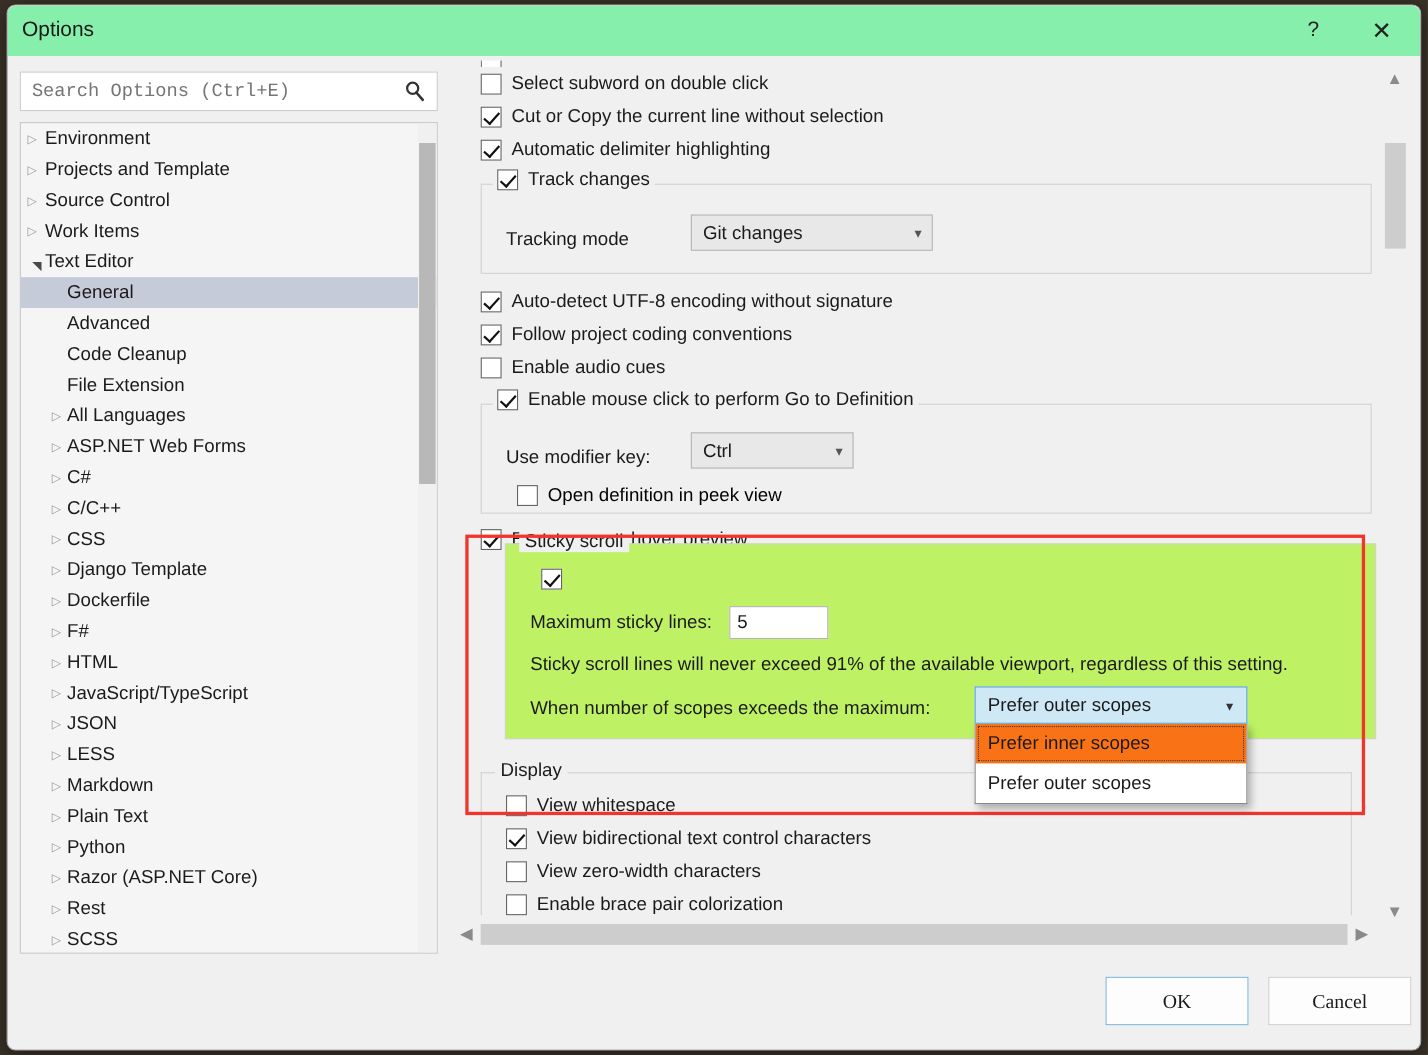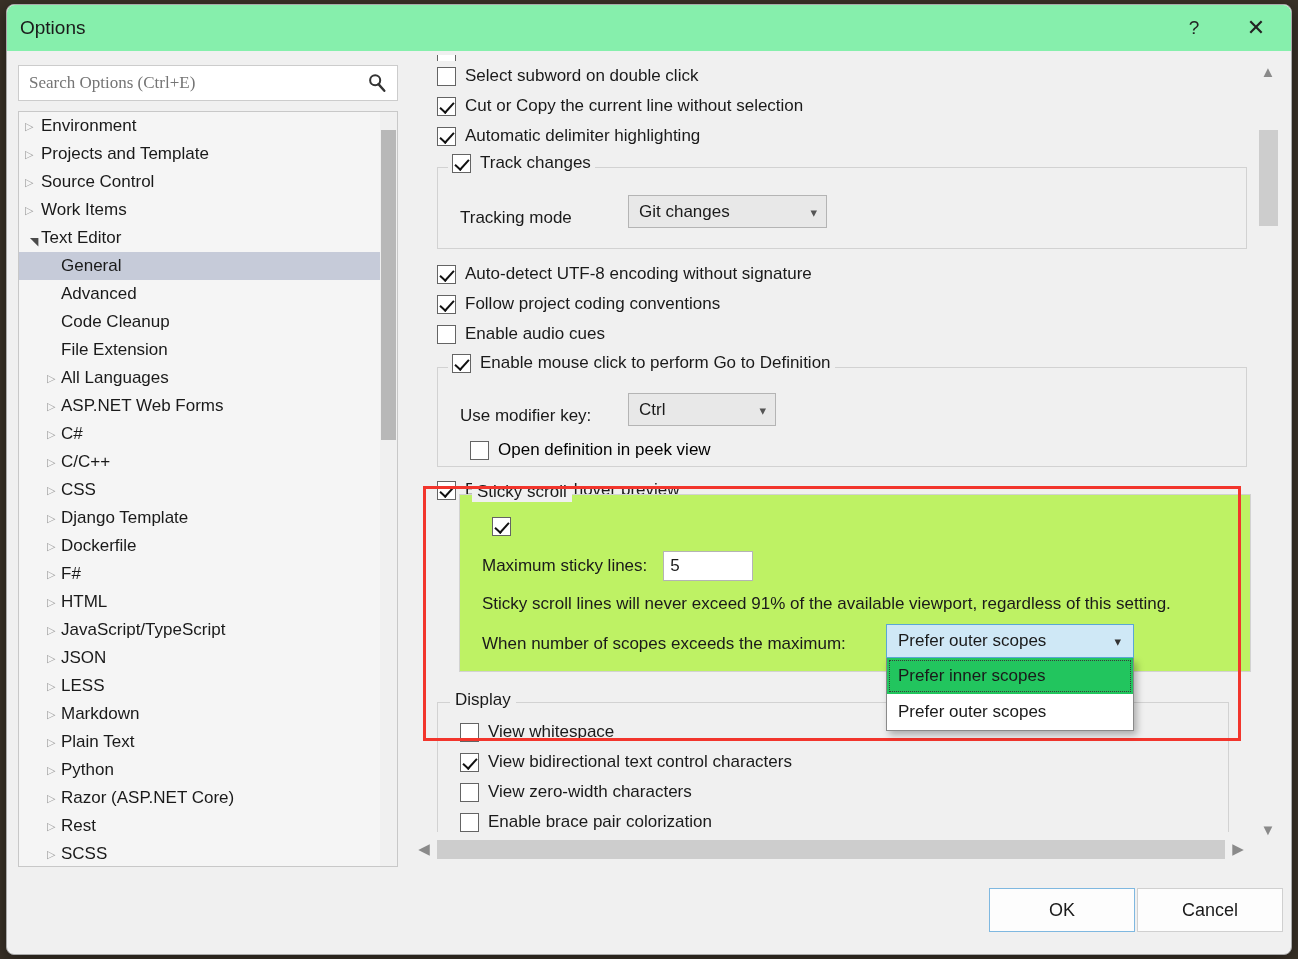--- a/index.html
+++ b/index.html
@@ -43,21 +43,21 @@
   
   .search-box {
     position: absolute; left: 11px; top: 60px;
     width: 380px; height: 36px;
     background: #ffffff;
     border: 1px solid #cccccc;
     display: flex; align-items: center;
   }
   .search-input {
     border: 0; outline: none; background: transparent;
-    font-family: Liberation Serif, serif;
+    font-family: Liberation Mono, monospace;
     font-size: 17px; color: #6d6d6d;
     padding-left: 10px; width: 330px; height: 32px;
   }
   .search-icon {
     position: absolute; right: 9px; top: 6px;
     width: 22px; height: 22px;
   }
 
   
   .tree {
@@ -221,21 +221,21 @@
     background: #ffffff;
     border: 1px solid #8a8a8a;
     border-top: none;
     box-shadow: 3px 4px 7px rgba(0,0,0,.28);
   }
   .dd-item {
     height: 36px; display: flex; align-items: center;
     padding-left: 11px; font-size: 17px; color: #1a1a1a;
   }
   .dd-item.highlight {
-    background: #22c55e;
+    background: #f97316;
     outline: 1.5px dotted #3a3a3a;
     outline-offset: -3px;
   }
 
   
   .vscroll {
     position: absolute; right: 10px; top: 50px;
     width: 26px; height: 790px;
     background: #f0f0f0;
   }
@@ -245,25 +245,25 @@
     position: absolute; left: 404px; bottom: 92px;
     width: 840px; height: 26px;
     display: flex; align-items: center;
   }
   .hs-arrow { width: 26px; text-align:center; color:#8a8a8a; font-size:15px; }
   .hs-thumb { height: 19px; width: 788px; background:#cdcdcd; }
 
   
   .btn {
     position: absolute; bottom: 22px;
-    height: 44px; width: 146px;
+    height: 44px; width: 130px;
     background: #fdfdfd;
     border: 1px solid #d0d0d0;
     font-size: 18px; color: #1a1a1a;
-    font-family: Liberation Sans, sans-serif;
+    font-family: Liberation Serif, serif;
     display: flex; align-items: center; justify-content: center;
   }
   .btn-ok { right: 156px; border: 1.5px solid #7fb8e0; }
   .btn-cancel { right: 8px; }
 </style>
 </head>
 <body>
 
 <div class="dialog">
 
@@ -419,21 +419,21 @@
         <span>Automatic delimiter highlighting</span>
       </div>
 
       <div class="group" style="margin-top:16px;height:82px">
         <div class="group-cb-legend">
           <div class="cb checked"></div>
           <span>Track changes</span>
         </div>
         <div class="grow" style="margin-top:12px">
           <span class="glabel" style="width:168px">Tracking mode</span>
-          <div class="combo" style="width:199px">
+          <div class="combo" style="width:220px">
             <span>Git changes</span>
             <span class="chev">▾</span>
           </div>
         </div>
       </div>
 
       <div class="row" style="margin-top:10px">
         <div class="cb checked"></div>
         <span>Auto-detect UTF-8 encoding without signature</span>
       </div>

